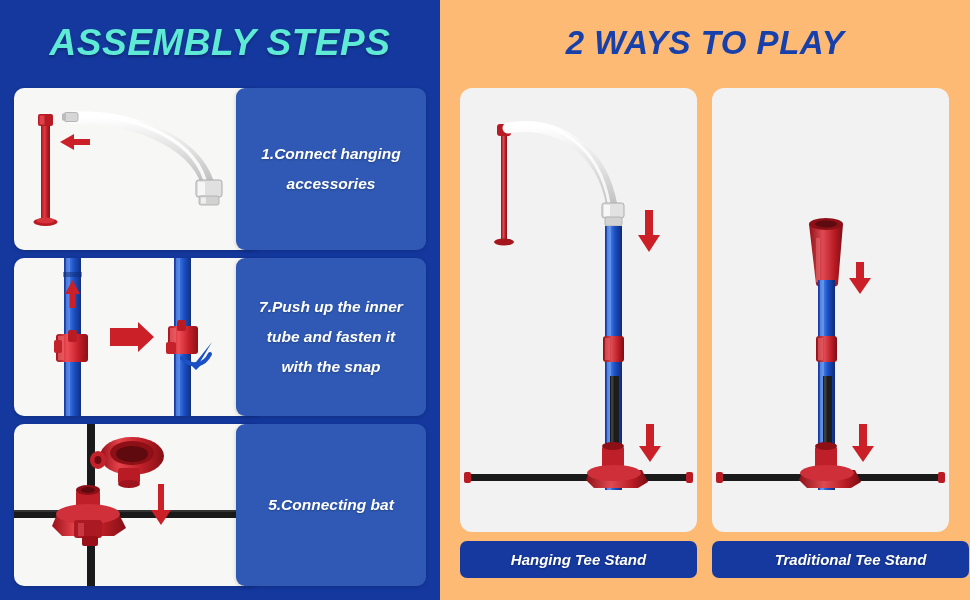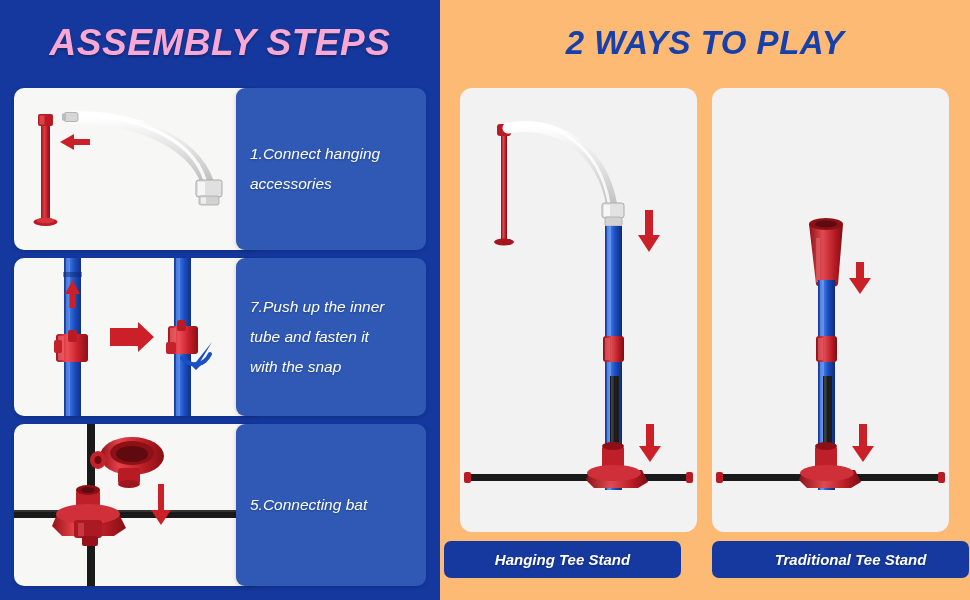--- a/index.html
+++ b/index.html
@@ -13,43 +13,44 @@
 
   
   .left-panel{
     position:absolute;left:0;top:0;width:440px;height:600px;
     background:#14389e;
   }
   .panel-title{
     position:absolute;left:0;top:22px;width:440px;
     text-align:center;
     font-size:37px;font-weight:bold;font-style:italic;
-    letter-spacing:0.5px;color:#f9a8d4;
+    letter-spacing:0.5px;color:#5eead4;
     text-shadow:0 2px 3px rgba(0,0,0,0.28);
     white-space:nowrap;
   }
 
   .step-row{position:absolute;left:14px;width:412px;}
   .step-row.s1{top:88px;height:162px;}
   .step-row.s2{top:258px;height:158px;}
   .step-row.s3{top:424px;height:162px;}
 
   .step-text{
     position:absolute;right:0;top:0;height:100%;width:190px;
     background:#2f59b5;border-radius:9px;
     box-sizing:border-box;
     padding:0 14px;
     display:flex;flex-direction:column;justify-content:center;
     box-shadow:0 1px 4px rgba(0,0,0,0.18);
   }
   .step-text span{
     display:block;
-    color:#ffffff;font-style:italic;font-weight:normal;
+    color:#ffffff;font-style:italic;font-weight:bold;
     font-size:15.5px;line-height:30px;
     text-shadow:0 1px 2px rgba(0,0,0,0.25);
+    text-align:center;
   }
   .step-img{
     position:absolute;left:0;top:0;height:100%;width:246px;
     background:#f7f7f6;border-radius:10px;
     overflow:hidden;
     box-shadow:0 1px 4px rgba(0,0,0,0.2);
   }
   .step-img svg{display:block;width:100%;height:100%;}
 
   
@@ -68,21 +69,21 @@
   }
   .play-card.c1{left:20px;}
   .play-card.c2{left:272px;}
   .play-card svg{display:block;width:100%;height:100%;}
 
   .play-caption{
     position:absolute;top:541px;width:237px;height:37px;
     background:#15399f;border-radius:7px;
     display:flex;align-items:center;justify-content:center;
   }
-  .play-caption.c1{left:4px;justify-content:center;}
+  .play-caption.c1{left:20px;justify-content:center;}
   .play-caption.c2{left:272px;padding-left:20px;}
   .play-caption span{
     color:#ffffff;font-style:italic;font-weight:bold;font-size:15px;
     text-shadow:0 1px 2px rgba(0,0,0,0.3);white-space:nowrap;
   }
 </style>
 </head>
 <body>
 
 <div class="board">

